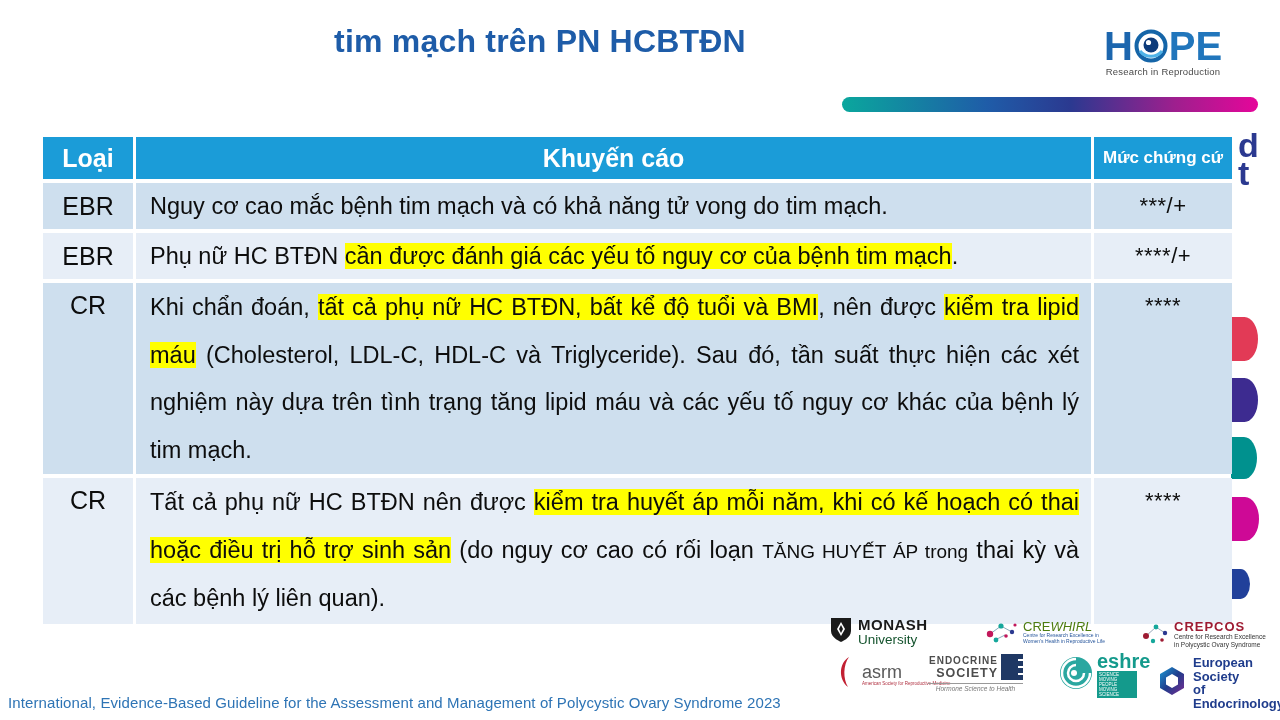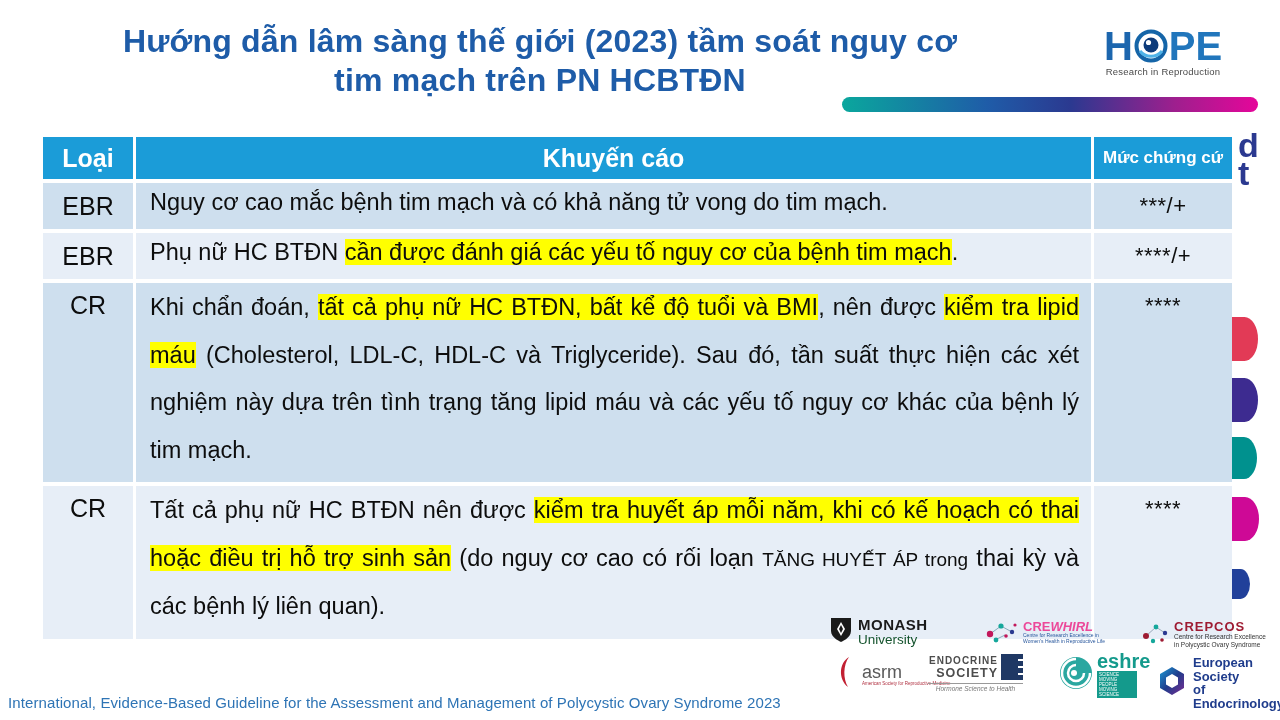--- a/index.html
+++ b/index.html
@@ -44,36 +44,36 @@
   }
   col.c-type{width:90px;} col.c-ev{width:138px;}
   th{background:var(--header-blue,#1B9CD8);color:#fff;font-weight:bold;}
   th.h-type{font-size:25px;height:40px;}
   th.h-rec{font-size:25px;}
   th.h-ev{font-size:17px;}
   tr.band-a td{background:var(--band-a,#CEDFEE);}
   tr.band-b td{background:var(--band-b,#E7EEF7);}
   td{color:#0d0d0d;}
   td.type-cell{text-align:center;font-size:25px;vertical-align:middle;}
-  td.rec-cell{font-size:23.5px;padding:0 12px 8px 14px;vertical-align:middle;}
+  td.rec-cell{font-size:23.5px;padding:0 12px 0 14px;vertical-align:middle;}
   td.ev-cell{text-align:center;font-size:22px;vertical-align:middle;letter-spacing:.5px;}
   tr.r1{height:46px;} tr.r2{height:46px;}
   tr.r3{height:186px;} tr.r4{height:146px;}
   tr.tall td.type-cell{vertical-align:top;padding-top:8px;}
   tr.tall td.ev-cell{vertical-align:top;padding-top:10px;}
   tr.tall td.rec-cell{vertical-align:top;text-align:justify;line-height:47.5px;padding-top:1px;}
   span.hl{background:var(--hl-yellow,#FFFF00);}
   span.small-seg{font-size:19px;}
   
   .partner{position:absolute;}
   .monash{left:830px;top:617px;display:flex;gap:6px;align-items:flex-end;}
   .monash-text .l1{font-size:15px;font-weight:bold;color:#1a1a1a;line-height:14px;letter-spacing:.5px;}
   .monash-text .l2{font-size:13.5px;color:#14532d;line-height:15px;}
   .crewhirl{left:985px;top:620px;display:flex;gap:4px;align-items:flex-start;}
-  .crewhirl-name{font-size:13px;font-weight:bold;color:#ec4899;line-height:13px;}
+  .crewhirl-name{font-size:13px;font-weight:normal;color:#4d7c0f;line-height:13px;}
   .crewhirl-name .it{font-style:italic;}
   .tiny-sub{font-size:5px;color:#27569C;line-height:5.5px;}
   .crepcos{left:1140px;top:620px;display:flex;gap:4px;align-items:flex-start;}
   .crepcos-name{font-size:13px;font-weight:bold;color:#9E1B32;line-height:13px;letter-spacing:1px;}
   .crepcos-sub{font-size:6.5px;color:#333;line-height:7.5px;}
   .asrm{left:836px;top:655px;display:flex;align-items:center;gap:10px;}
   .asrm-name{font-size:18px;color:#5a5a5a;line-height:18px;}
   .asrm-sub{font-size:4.5px;color:#B03040;line-height:5px;}
   .endocrine{left:928px;top:654px;width:95px;}
   .endo-top{display:flex;justify-content:flex-end;align-items:center;gap:3px;}
@@ -93,21 +93,20 @@
   .ese-text{color:#1F3C8C;font-weight:bold;font-size:13px;line-height:13.5px;}
   
   .footer-citation{
     position:absolute;left:8px;top:694px;font-size:15px;color:#2E74B5;letter-spacing:.1px;
   }
 </style>
 </head>
 <body style="--title-blue: #1E5CA8; --header-blue: #1B9CD8; --band-a: #CEDFEE; --band-b: #E7EEF7; --hl-yellow: #FFFF00;">
 
 <div class="slide-title">
-  <div>Hướng dẫn lâm sàng thế giới (2023) tầm soát nguy cơ</div>
   <div>tim mạch trên PN HCBTĐN</div>
 </div>
 
 <div class="hope">
   <div class="hope-row">
     <span class="hope-letter">H</span>
     <span style="display:inline-block;width:34px;height:34px;">
       <svg width="34" height="34" viewBox="0 0 34 34">
         <circle cx="17" cy="17" r="14.5" fill="#ffffff" stroke="#1565A8" stroke-width="4"></circle>
         <path d="M6 22 A14 14 0 0 0 28 22" fill="none" stroke="#4FB3E8" stroke-width="3"></path>

